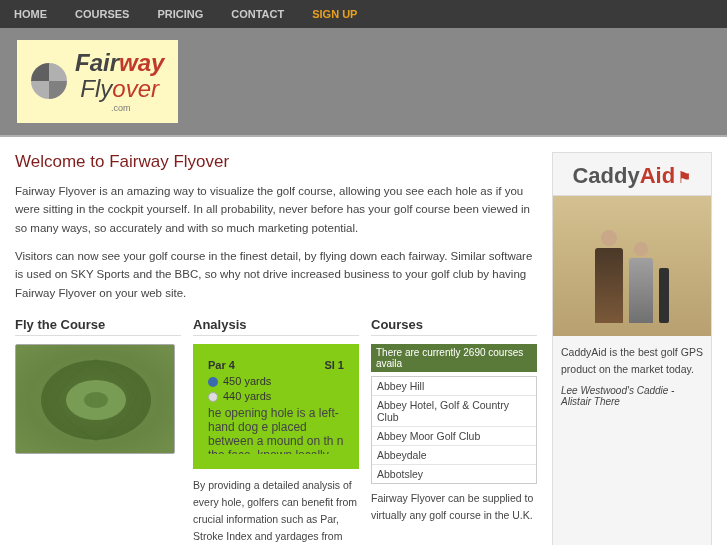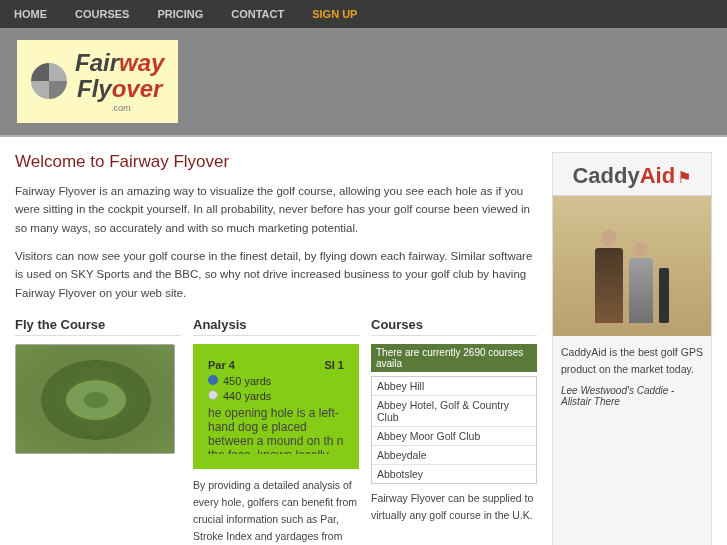--- a/index.html
+++ b/index.html
@@ -28,21 +28,21 @@
     .section { flex: 1; }
     .section h2 { font-size: 13px; font-weight: bold; margin-bottom: 8px; color: #333; border-bottom: 1px solid #ddd; padding-bottom: 3px; }
 
     
     .fly-img { width: 160px; height: 110px; background: radial-gradient(ellipse at center, #6a8a4a 30%, #3d5c2a 60%, #8aa860 90%); border: 1px solid #aaa; margin-bottom: 8px; border-radius: 2px; overflow: hidden; position: relative; }
     .fly-img-inner { width: 100%; height: 100%; background: conic-gradient(from 0deg, #7a9a50, #4a6a30, #8ab060, #5a7a40, #7a9a50); opacity: 0.9; }
     .fly-caption { font-size: 10.5px; line-height: 1.6; color: #444; }
 
     
     .analysis-box { border: 3px solid #84cc16; padding: 12px; font-size: 11px; background: #84cc16; margin-bottom: 8px; }
-    .analysis-row { display: flex; align-items: flex-start; margin-bottom: 3px; }
+    .analysis-row { display: flex; align-items: flex-end; margin-bottom: 3px; }
     .analysis-header { display: flex; justify-content: space-between; font-weight: bold; margin-bottom: 4px; font-size: 11px; }
     .dot-blue { width: 10px; height: 10px; border-radius: 50%; background: #3a6ab0; display: inline-block; margin-right: 5px; }
     .dot-white { width: 10px; height: 10px; border-radius: 50%; background: #ddd; border: 1px solid #aaa; display: inline-block; margin-right: 5px; }
     .analysis-text { font-size: 10.5px; line-height: 1.6; color: #444; }
 
     
     .courses-available { background: #5a7a3a; color: #fff; font-size: 10px; padding: 3px 5px; margin-bottom: 4px; }
     .course-list { border: 1px solid #ccc; }
     .course-item { padding: 3px 5px; font-size: 10.5px; border-bottom: 1px solid #e5e5e5; color: #444; }
     .course-item:last-child { border-bottom: none; }
@@ -54,21 +54,21 @@
     .sidebar-text { font-size: 10.5px; padding: 8px; line-height: 1.6; color: #444; text-align: justify; }
     .sidebar-quote { font-size: 10px; padding: 0 8px 8px 8px; color: #444; font-style: italic; }
 
     
     .logo-wrapper { background: #fef9c3; border: 2px solid #888; display: inline-flex; align-items: center; padding: 10px 14px; border-radius: 2px; text-align: center; }
     .logo-graphic { position: relative; display: inline-block; margin-right: 8px; }
     .logo-circle { width: 36px; height: 36px; border-radius: 50%; background: conic-gradient(#b0b0b0 0deg 90deg, #808080 90deg 180deg, #b0b0b0 180deg 270deg, #606060 270deg 360deg); display: inline-block; vertical-align: middle; }
     .logo-text-block { display: inline-block; vertical-align: middle; }
     .logo-line1 { font-size: 24px; font-weight: bold; color: #444; font-style: italic; line-height: 1.1; }
     .logo-line1 .red { color: #c0392b; }
-    .logo-line2 { font-size: 24px; font-weight: bold; color: #444; font-style: italic; line-height: 1.1; }
+    .logo-line2 { font-size: 24px; font-weight: normal; color: #444; font-style: italic; line-height: 1.1; }
     .logo-line2 .red { color: #c0392b; }
     .logo-dot-com { font-size: 9px; color: #777; margin-left: 2px; }
 
     
     .people-area { height: 140px; background: linear-gradient(to bottom, #d4c090 0%, #b8a070 100%); position: relative; display: flex; align-items: flex-end; justify-content: center; padding-bottom: 5px; gap: 4px; }
     .person-head { width: 14px; height: 14px; border-radius: 50%; background: #c8a070; position: absolute; top: -12px; left: 7px; }
 
   </style>
 </head>
 <body>

